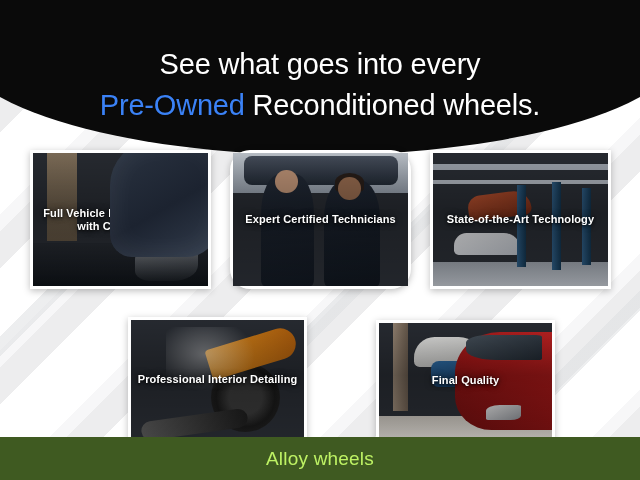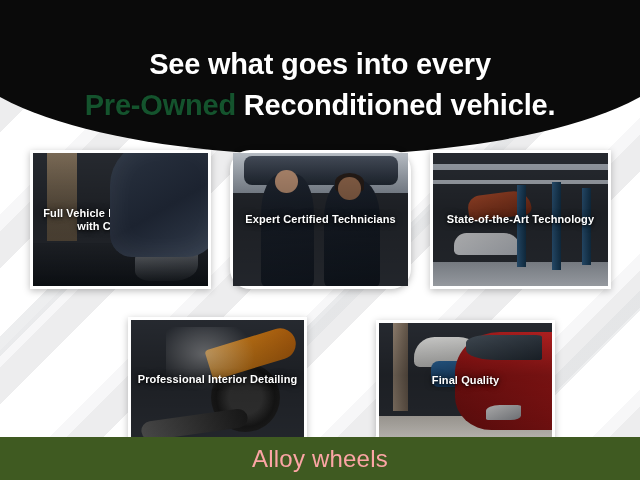--- a/index.html
+++ b/index.html
@@ -41,28 +41,28 @@
     position:absolute;left:-8%;top:-190px;
     width:116%;height:345px;
     background:#0a0a0a;
     border-radius:0 0 50% 50% / 0 0 34% 34%;
     z-index:3;
   }
   .headline{
     position:absolute;left:0;right:0;top:46px;
     z-index:5;text-align:center;
     color:#ffffff;
-    font-weight:bold;
+    font-weight:normal;
     font-size:29px;
     line-height:36px;
     letter-spacing:-0.2px;
     text-shadow:0 0 1px rgba(0,0,0,.6);
   }
   .headline .l2{display:block;margin-top:5px;}
-  .gold{color:#14532d;}
+  .gold{color:#3b82f6;}
 
   
   .cards{position:absolute;inset:0;z-index:4;}
   .card{
     position:absolute;
     background:#ffffff;
     padding:3px;
     box-shadow:0 2px 7px rgba(0,0,0,.26);
     box-sizing:border-box;
   }
@@ -194,39 +194,39 @@
     background:linear-gradient(180deg,#c9c4bc,#e2ded8);}
 
   
   .caption-bar{
     position:absolute;left:0;right:0;bottom:0;height:43px;
     background:#3f5a21;
     z-index:8;
     display:flex;align-items:center;justify-content:center;
   }
   .caption-bar .txt{
-    color:#fca5a5;
-    font-size:24px;
+    color:#bef264;
+    font-size:19px;
     line-height:26px;
     letter-spacing:.2px;
   }
 </style>
 </head>
 <body>
 
 <div id="stage">
 
   <div class="stripes"></div>
   <div class="stripes-2"></div>
 
   <div class="header-black"></div>
 
   <div class="headline">
     <span>See what goes into every</span>
-    <span class="l2"><span class="gold">Pre-Owned</span><span> Reconditioned vehicle.</span></span>
+    <span class="l2"><span class="gold">Pre-Owned</span><span> Reconditioned wheels.</span></span>
   </div>
 
   <div class="cards">
 
     <div class="card" id="card-0">
       <div class="photo p-inspection">
         <div class="d1"></div>
         <div class="d2"></div>
         <div class="tint"></div>
         <div class="cap">Full Vehicle Inspection – Buy with Confidence</div>

